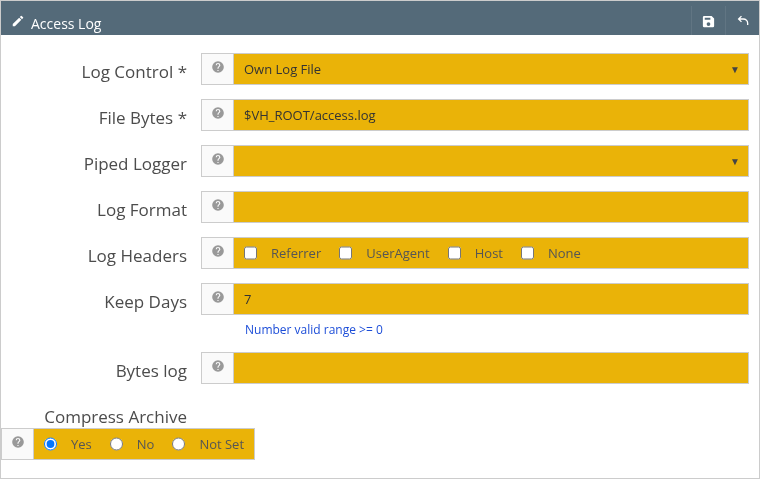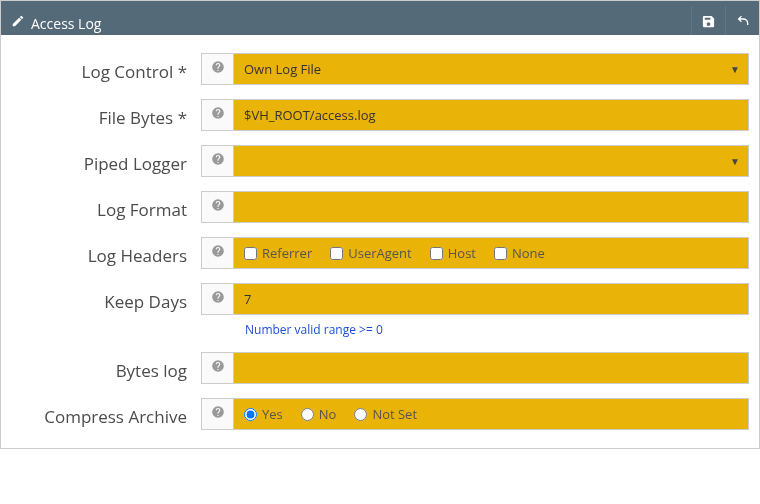--- a/index.html
+++ b/index.html
@@ -18,21 +18,21 @@
   .panel-header .actions { display: flex; }
   .panel-header .action-btn {
     width: 34px; height: 34px;
     display: flex; align-items: center; justify-content: center;
     cursor: pointer;
     border-left: 1px solid rgba(255,255,255,0.08);
   }
   .panel-header svg { fill: #fff; }
   .panel-body { padding: 18px 10px 18px 0; }
   .row { display: flex; align-items: flex-start; margin-bottom: 14px; }
-  .row:last-child { margin-bottom: 0; }
+  .row:last-child { margin-bottom: 0; flex-direction: column; }
   .label-col {
     width: 200px;
     text-align: right;
     padding-right: 14px;
     padding-top: 7px;
     color: #4c4c4c;
     font-size: 17px;
   }
   .label-col .req { color: #4c4c4c; }
   .field-col { flex: 1; display: flex; align-items: stretch; }
@@ -78,21 +78,21 @@
     color: #444;
   }
   .checkbox-group, .radio-group {
     display: flex;
     align-items: center;
     gap: 18px;
     padding: 0 10px;
     height: 30px;
   }
   .checkbox-item, .radio-item {
-    display: flex; align-items: center; gap: 5px;
+    display: flex; gap: 14px;
     font-size: 13px; color: #555;
   }
   .checkbox-item input, .radio-item input { margin: 0; }
   .hint {
     font-size: 12px;
     color: #1d4ed8;
     padding-left: 244px;
     margin-top: -8px;
     margin-bottom: 14px;
   }

